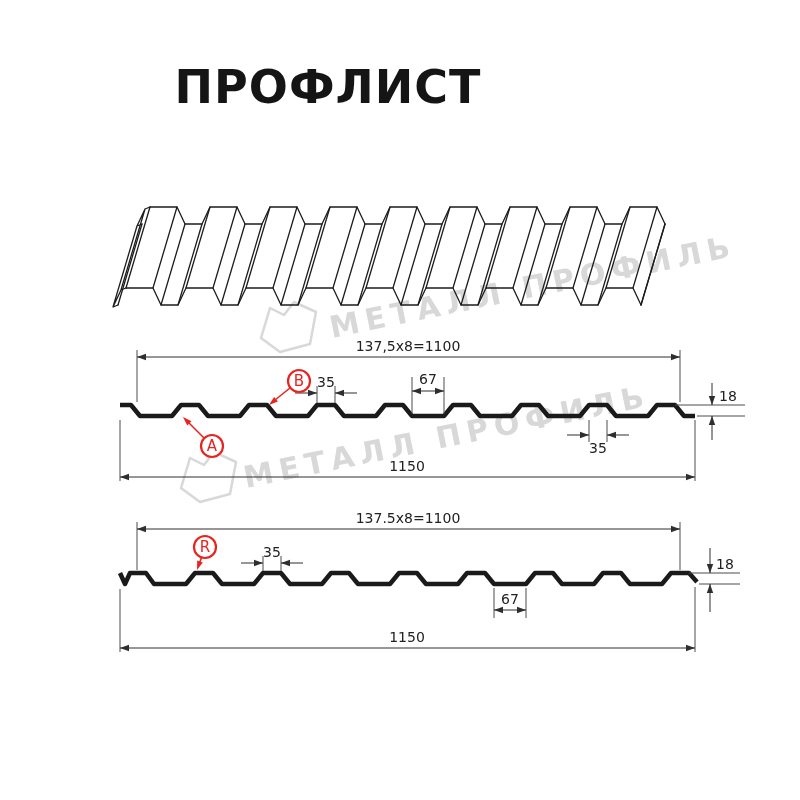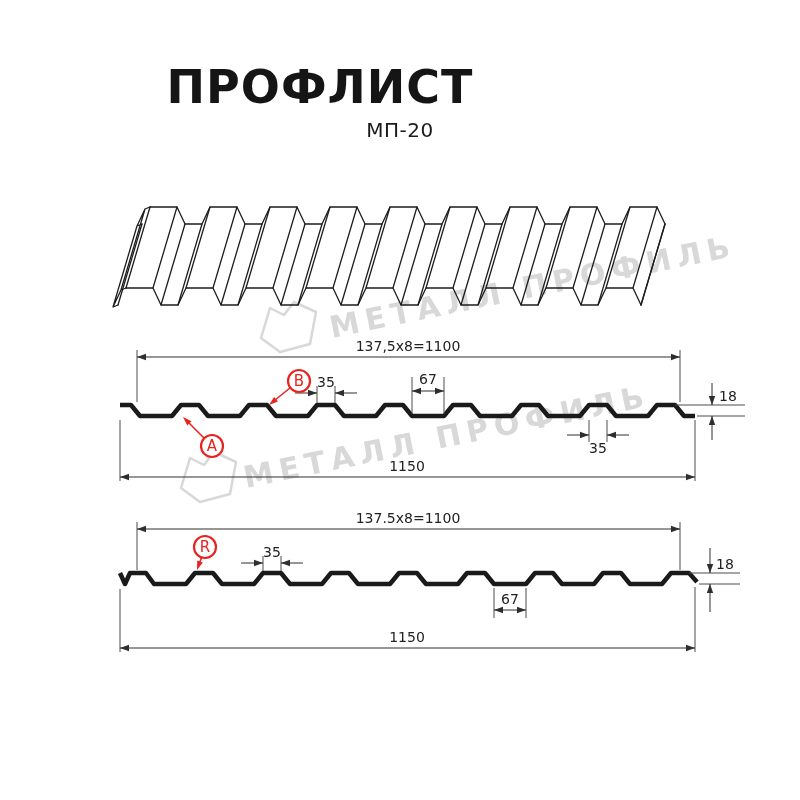--- a/index.html
+++ b/index.html
@@ -1,19 +1,19 @@
 <!DOCTYPE html>
 <html><head>
 <meta charset="utf-8">
 <style>
   html,body{margin:0;padding:0;background:#fff;}
   .page{position:relative;width:800px;height:800px;background:#ffffff;overflow:hidden;
         font-family:"DejaVu Sans","Liberation Sans",sans-serif;}
   .title{position:absolute;top:60px;left:0;width:640px;text-align:center;
-         font-size:46px;font-weight:700;letter-spacing:1px;color:#151515;}
+         font-size:46px;font-weight:700;letter-spacing:1px;color:#151515;padding-left:8px;}
   .subtitle{position:absolute;top:118px;left:0;width:800px;text-align:center;
             font-size:20px;font-weight:500;letter-spacing:.5px;color:#1b1b1b;}
   .footer-note{position:absolute;top:702px;left:0;width:800px;text-align:center;
                font-size:20px;font-weight:500;letter-spacing:.6px;color:#262626;}
   svg{position:absolute;left:0;top:0;}
   .thick{stroke:#1a1a1a;stroke-width:4.5;fill:none;stroke-linejoin:round;}
   .thin{stroke:#1c1c1c;stroke-width:1.3;fill:none;stroke-linejoin:round;stroke-linecap:round;}
   .ext{stroke:#4d4d4d;stroke-width:1;fill:none;}
   .dim{stroke:#2e2e2e;stroke-width:1;fill:none;}
   .ah{fill:#2e2e2e;stroke:none;}
@@ -25,21 +25,20 @@
   .wmtxt{font-family:"DejaVu Sans","Liberation Sans",sans-serif;font-size:30px;font-weight:600;
          letter-spacing:6px;fill:#d8d8d8;}
   .wmlogo{stroke:#d8d8d8;stroke-width:2.5;fill:none;stroke-linejoin:round;}
 </style>
 </head>
 <body>
 
 <div class="page">
 
   <div class="title">ПРОФЛИСТ</div>
-  <div class="subtitle">МП-20</div>
 
   <svg width="800" height="800" viewBox="0 0 800 800">
 
     <g>
       <path class="wmlogo" d="M261,338 L270,308 L284,315 L294,302 L316,312 L310,344 L280,352 Z"></path>
       <text class="wmtxt" x="332" y="338" transform="rotate(-11.5 332 338)">МЕТАЛЛ ПРОФИЛЬ</text>
     </g>
 
     <g>
       <path class="wmlogo" d="M181,488 L190,458 L204,465 L214,452 L236,462 L230,494 L200,502 Z"></path>

